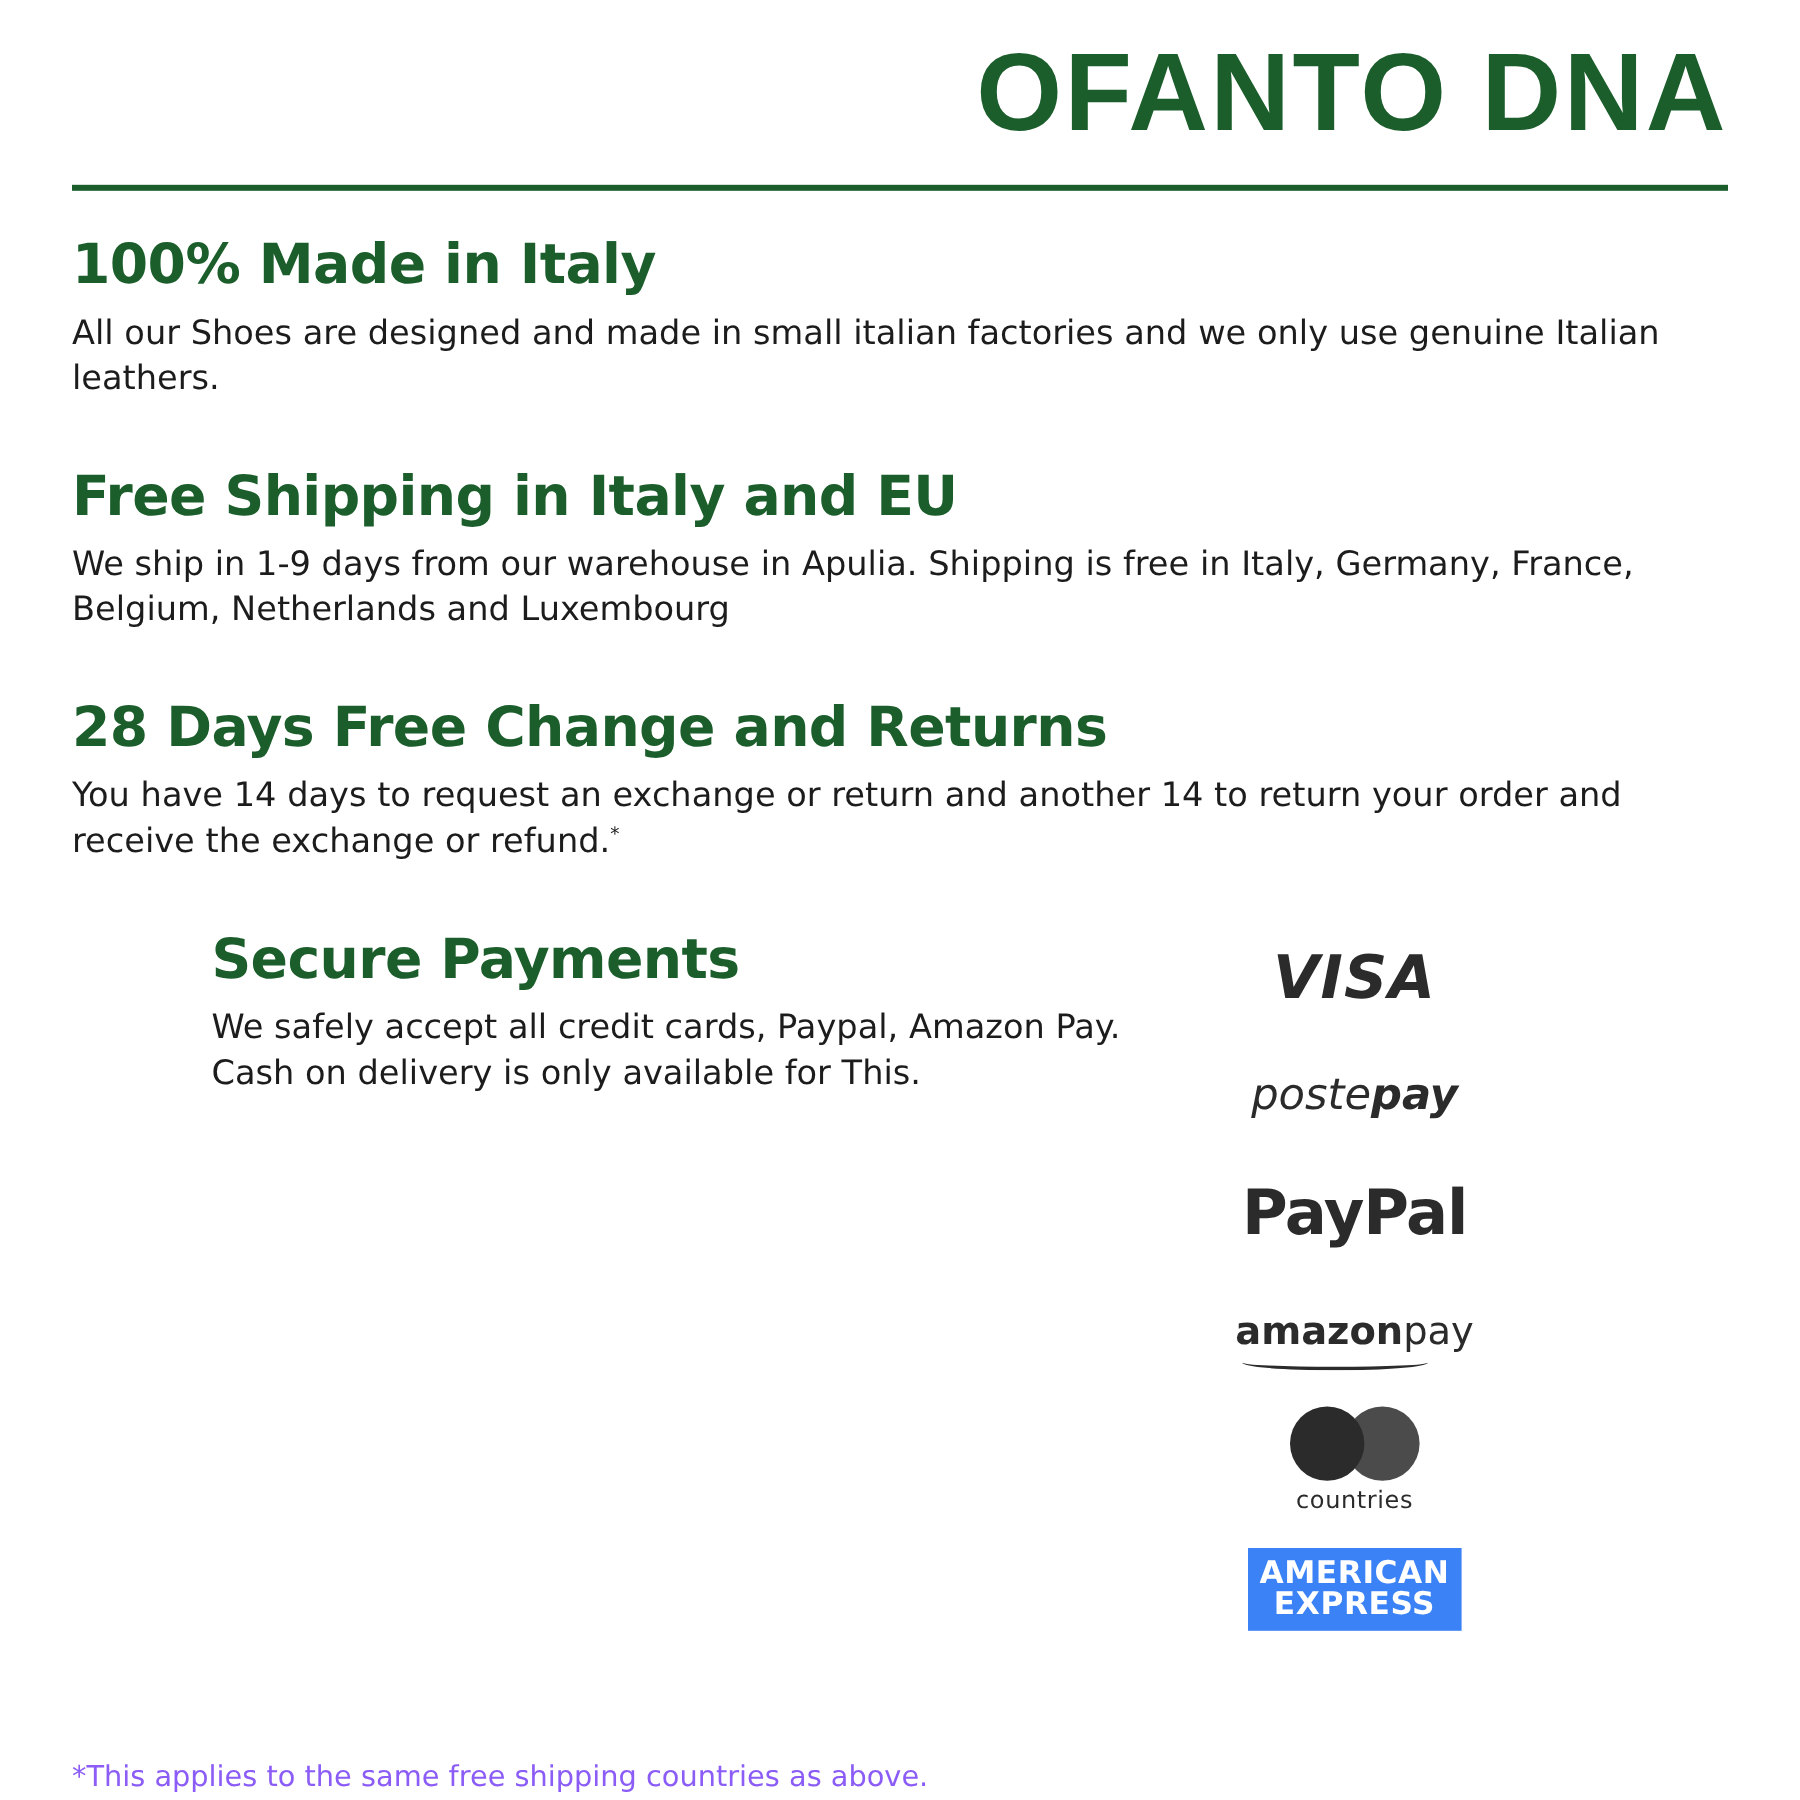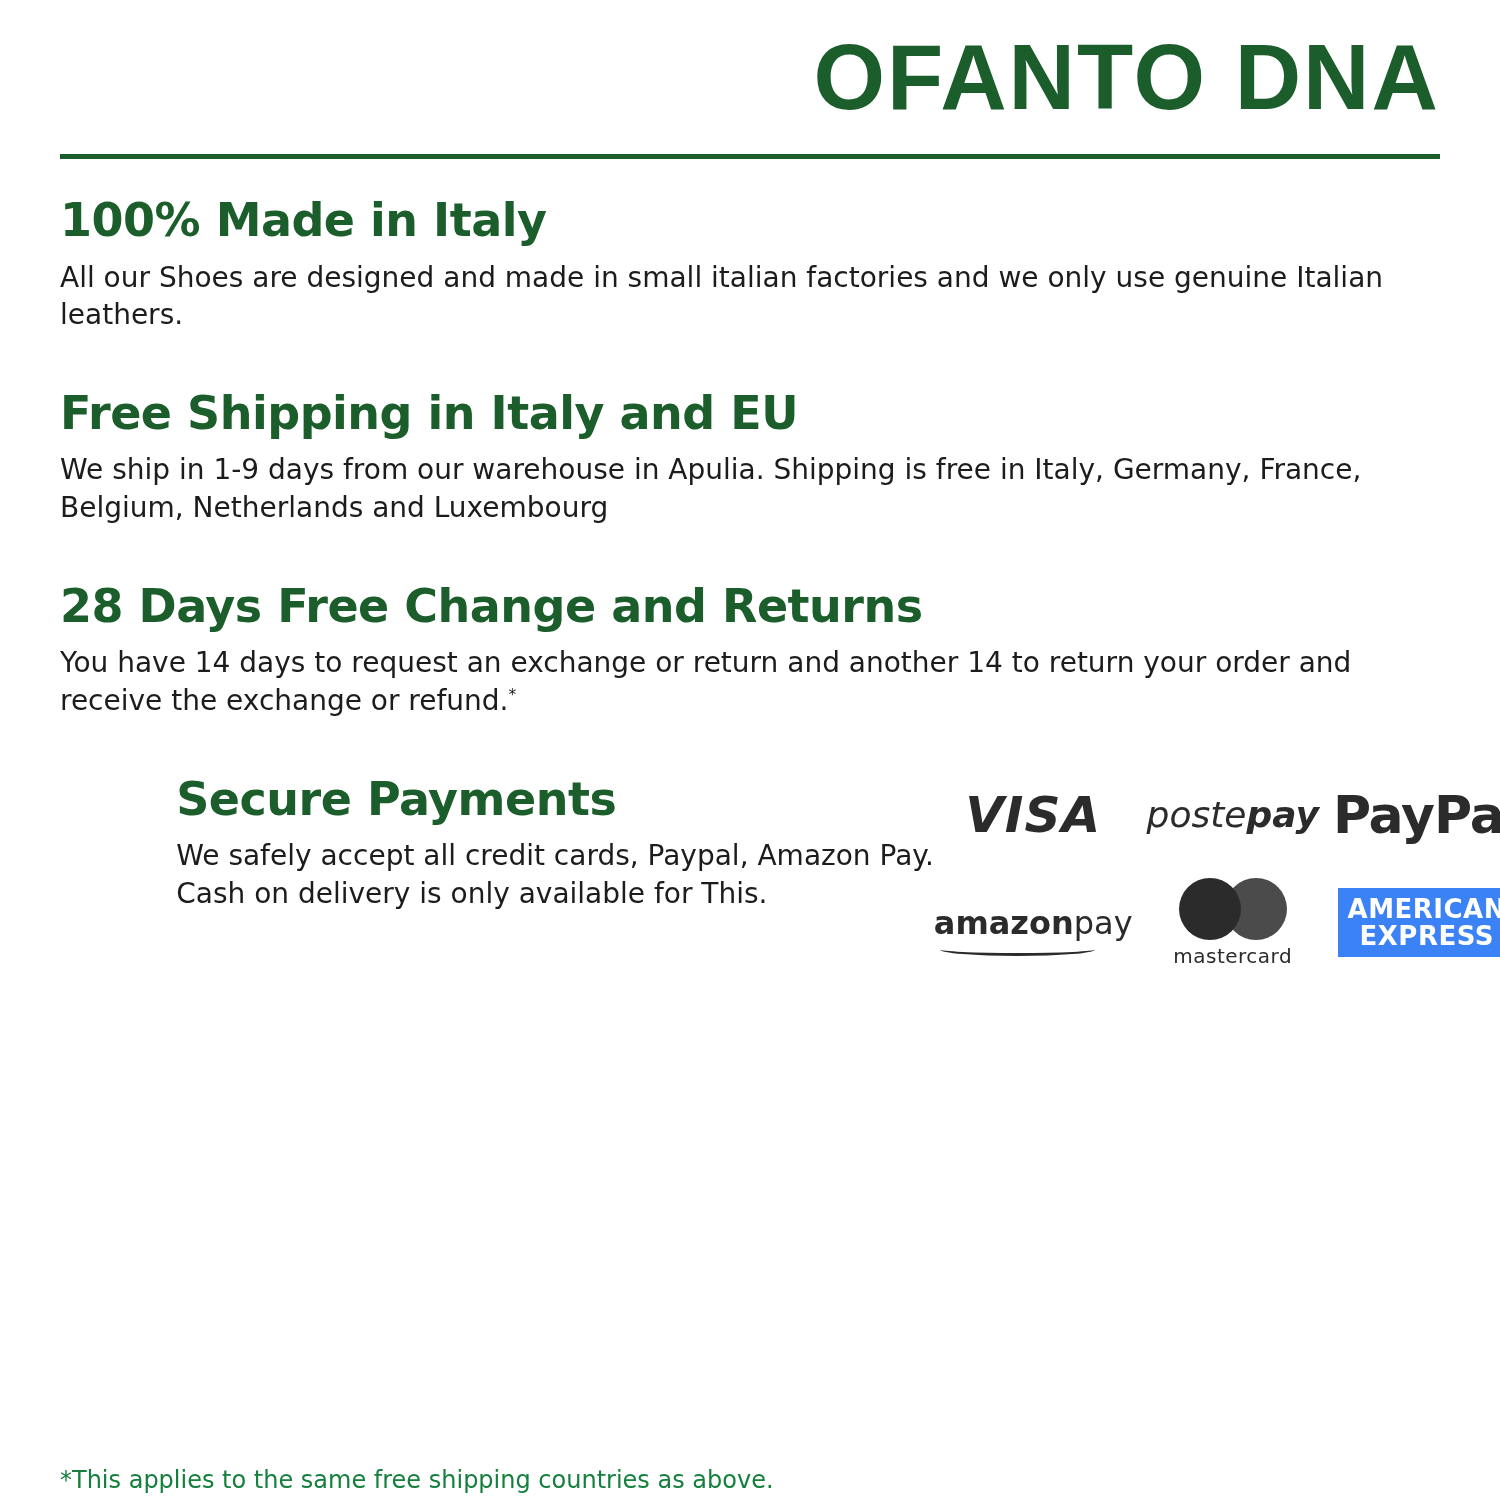--- a/index.html
+++ b/index.html
@@ -75,29 +75,29 @@
   .note {
     font-size: 26px;
     color: #1c1c1c;
     margin-top: 46px;
   }
   .footnote {
     position: absolute;
     left: 60px;
     bottom: 28px;
     font-size: 24px;
-    color: #15803d;
+    color: #8b5cf6;
   }
 
   
   .logos {
     width: 390px;
     margin-top: 8px;
     display: grid;
-    grid-template-columns: 1fr 1fr 1fr;
+    grid-template-columns: 1fr;
     grid-row-gap: 28px;
     grid-column-gap: 14px;
     align-items: center;
     justify-items: center;
   }
   .logo {
     color: #2b2b2b;
     display: flex;
     align-items: center;
     justify-content: center;
@@ -216,21 +216,21 @@
         <div class="logo logo-amazon">
             <span>amazon</span>
             <span class="light"> pay</span>
             <span class="smile"></span>
           </div>
         <div class="logo logo-mc">
           <div class="mc-circles">
               <span class="left"></span>
               <span class="right"></span>
             </div>
-          <div class="mc-label">mastercard</div>
+          <div class="mc-label">countries</div>
         </div>
         <div class="logo logo-amex">
           <div>AMERICAN</div>
           <div>EXPRESS</div>
         </div>
       </div>
     </div>
   </div>
 
   <div class="footnote">*This applies to the same free shipping countries as above.</div>

